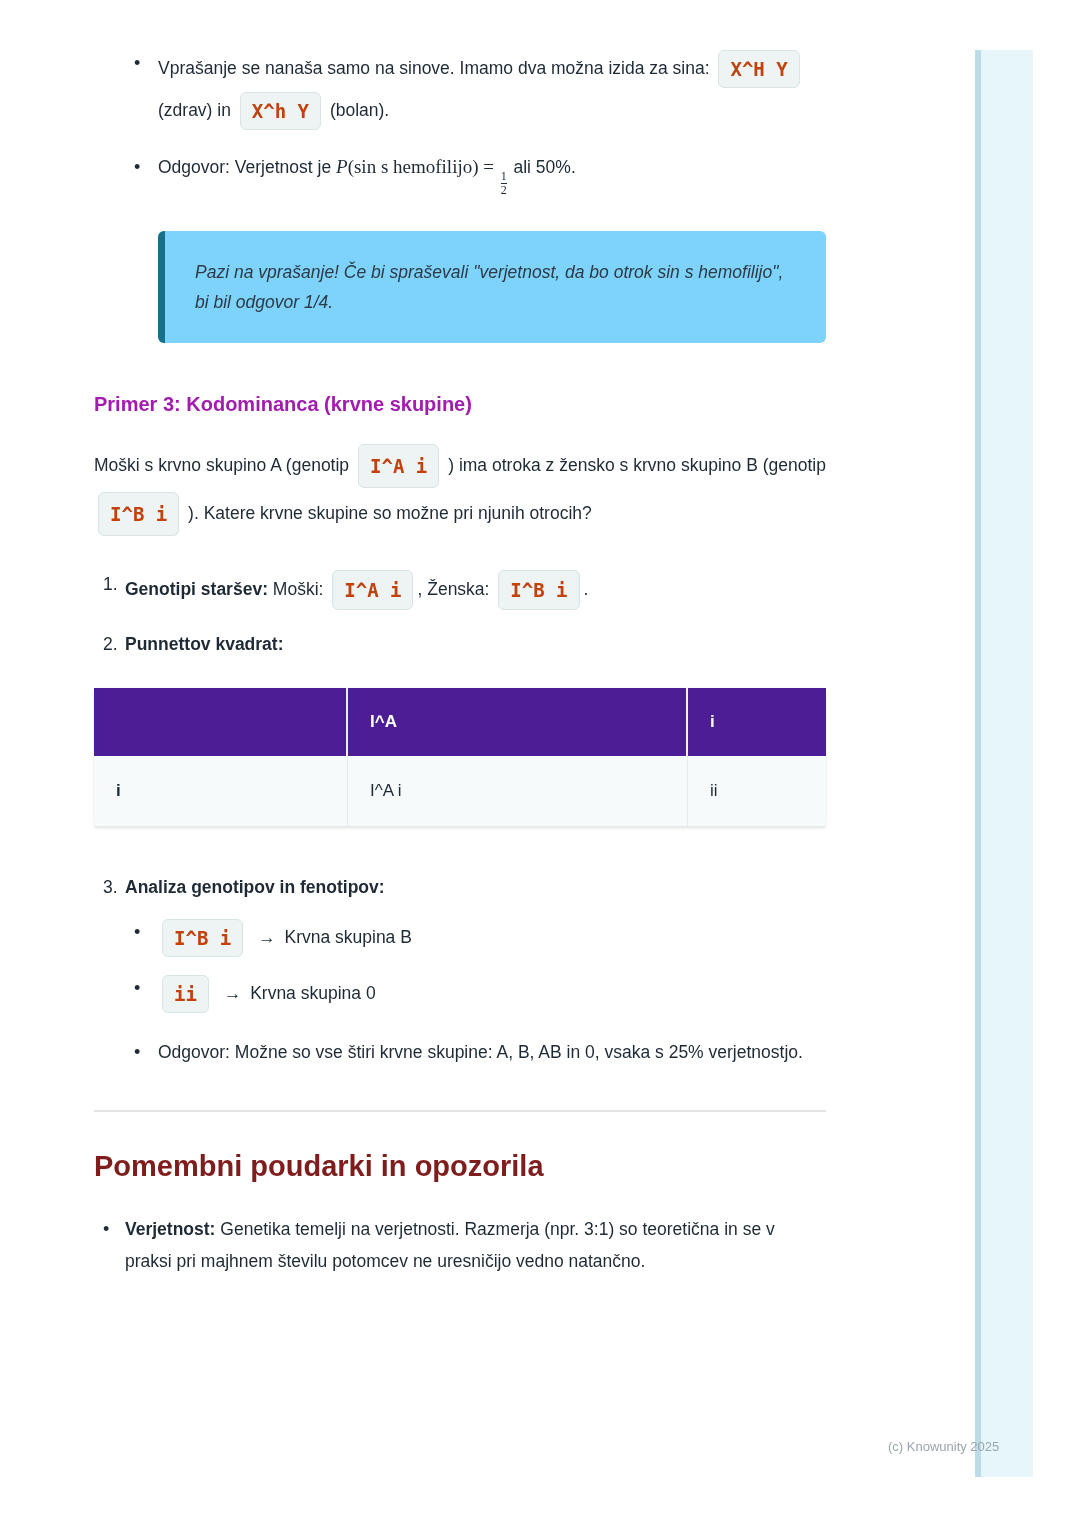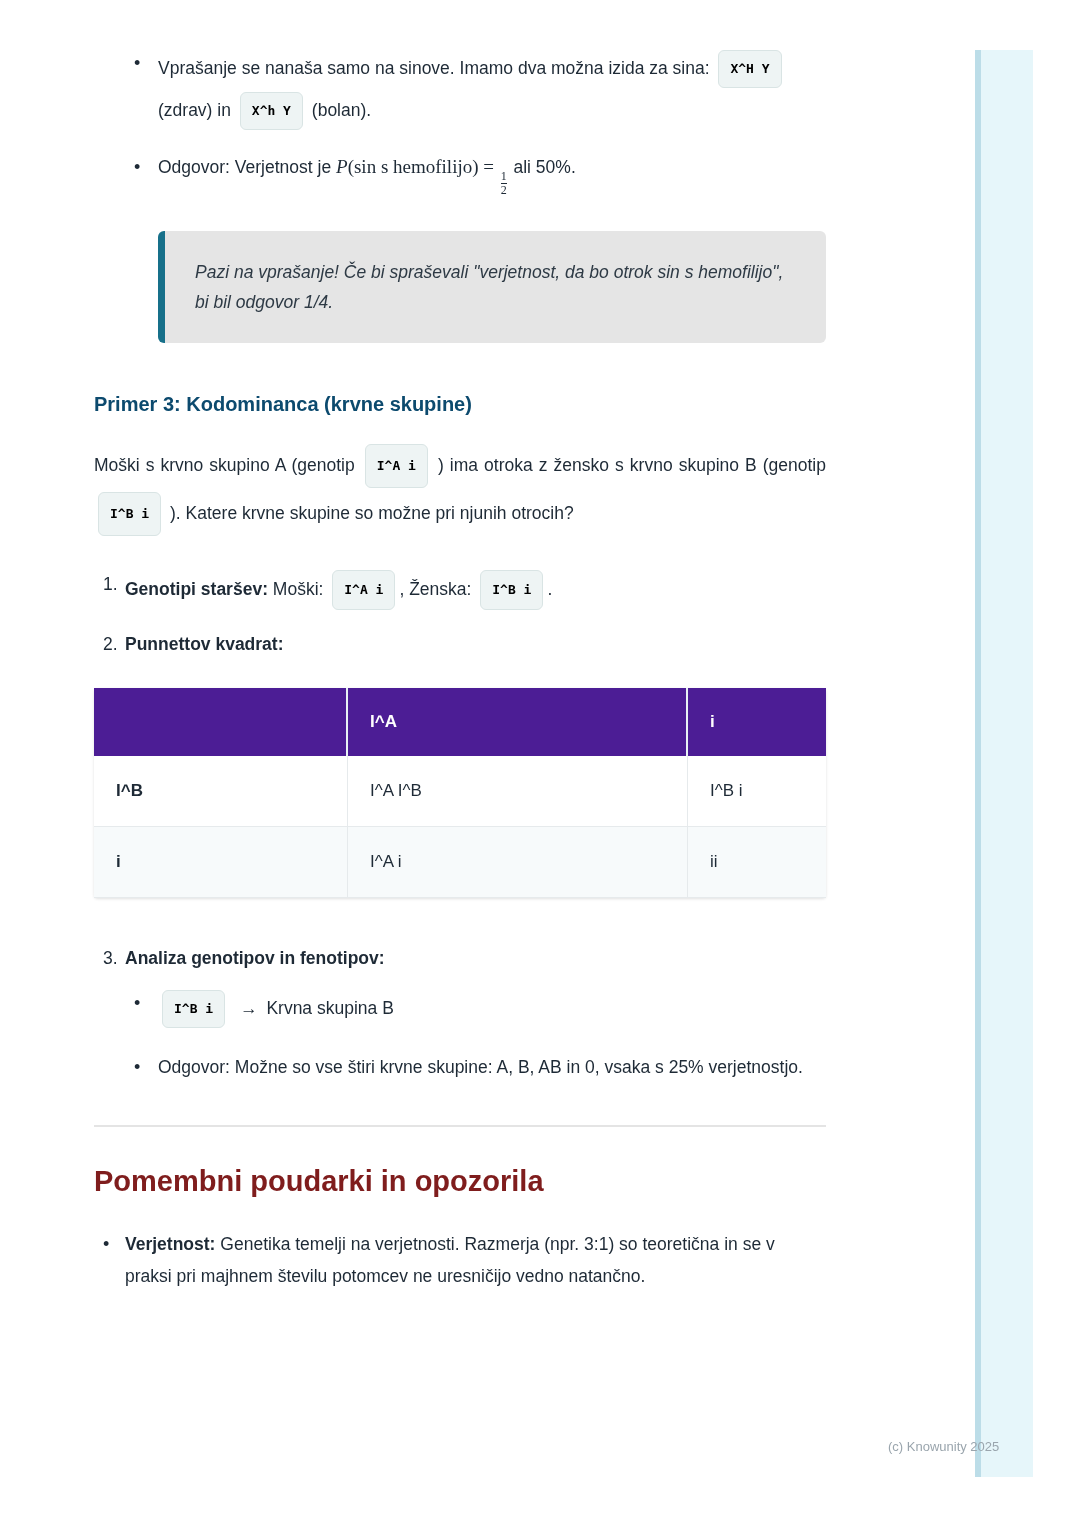--- a/index.html
+++ b/index.html
@@ -31,22 +31,22 @@
     left: 40px; top: 0;
     font-size: 18px;
     color: #1e2a36;
   }
   ul.intro { padding-top: 48px; }
   
   .chip {
     display: inline-block;
     font-family: "DejaVu Sans Mono", monospace;
     font-weight: bold;
-    font-size: 13px;
-    color: #000000;
+    font-size: 19px;
+    color: #c2410c;
     background: #eef4f4;
     border: 1px solid #d9e4e4;
     border-radius: 6px;
     padding: 3px 11px;
     margin: 2px 4px;
     vertical-align: middle;
     white-space: pre;
   }
   
   .math { font-family: "Liberation Serif", serif; font-size: 19px; }
@@ -58,35 +58,35 @@
     font-size: 12px;
     line-height: 1.1;
     text-align: center;
     font-family: "Liberation Serif", serif;
     margin: 0 2px;
   }
   .frac .den { border-top: 1px solid #1e2a36; }
   
   .callout {
     margin: 34px 0 0 64px;
-    background: #e5e5e5;
+    background: #7dd3fc;
     border-left: 7px solid #17708a;
     border-radius: 6px;
     padding: 26px 30px;
     font-style: italic;
     font-size: 17.5px;
     line-height: 30px;
     color: #2e3a45;
   }
   
   h3.example-title {
     margin: 50px 0 0 0;
     font-size: 20px;
     font-weight: bold;
-    color: #0c4a6e;
+    color: #a21caf;
   }
   h1.big-title {
     margin: 38px 0 0 0;
     font-size: 29px;
     font-weight: bold;
     color: #7f1d1d;
   }
   
   p.para {
     margin: 26px 0 0 0;
@@ -228,45 +228,45 @@
   <div class="ptable-wrap">
     <table class="ptable">
       <thead>
         <tr>
           <th class="c1"></th>
           <th class="c2">I^A</th>
           <th>i</th>
         </tr>
       </thead>
       <tbody>
-        <tr>
-          <td class="rowlabel c1">I^B</td>
-          <td class="c2">I^A I^B</td>
-          <td>I^B i</td>
-        </tr>
         <tr class="alt">
           <td class="rowlabel c1">i</td>
           <td class="c2">I^A i</td>
           <td>ii</td>
         </tr>
       </tbody>
     </table>
   </div>
 
   <div class="step analysis-head">
     <span class="stepnum">3.</span>
     <b>Analiza genotipov in fenotipov:</b>
   </div>
 
   <ul class="blist analysis">
     <li>
       <span class="chip">I^B i</span>
       <span class="arrow">→</span>
       <span>Krvna skupina B</span>
     </li>
+    <li>
+      <span class="chip">ii</span>
+      <span class="arrow">→</span>
+      <span>Krvna skupina 0</span>
+    </li>
     <li class="answer">
       <span>Odgovor: Možne so vse štiri krvne skupine: A, B, AB in 0, vsaka s 25% verjetnostjo.</span>
     </li>
   </ul>
 
   <hr class="div">
 
   <h1 class="big-title">Pomembni poudarki in opozorila</h1>
 
   <ul class="blist highlights">

